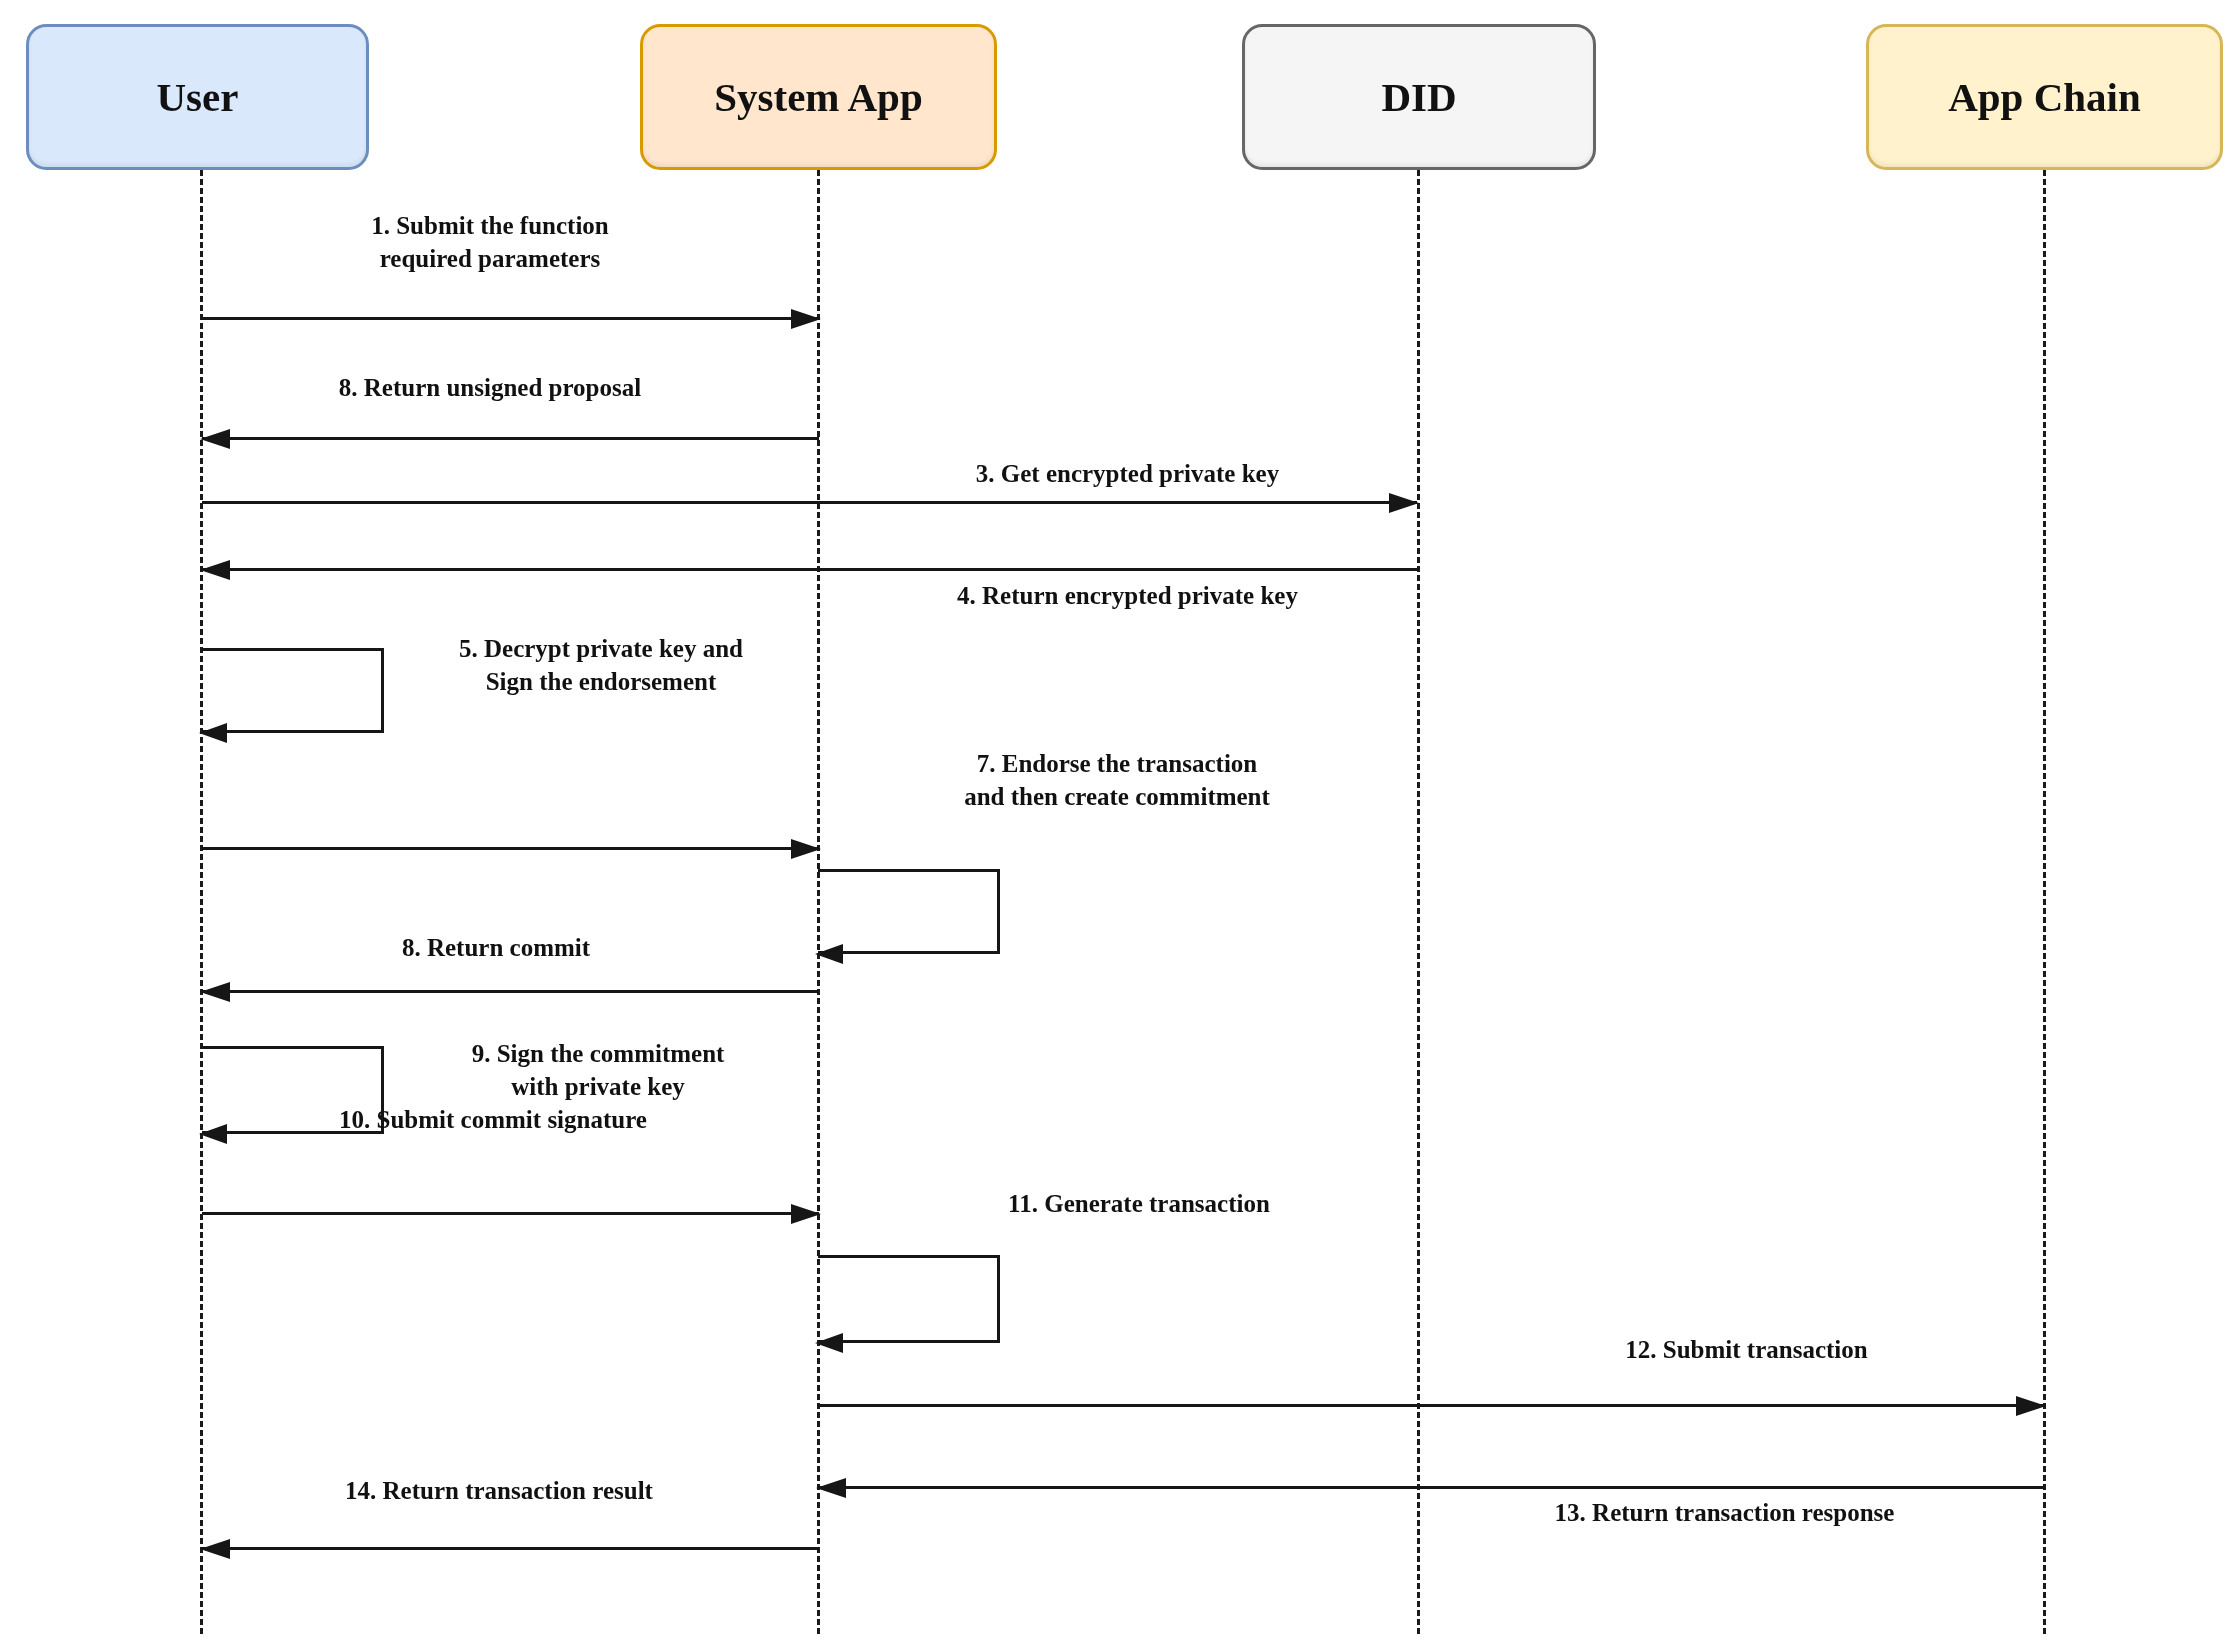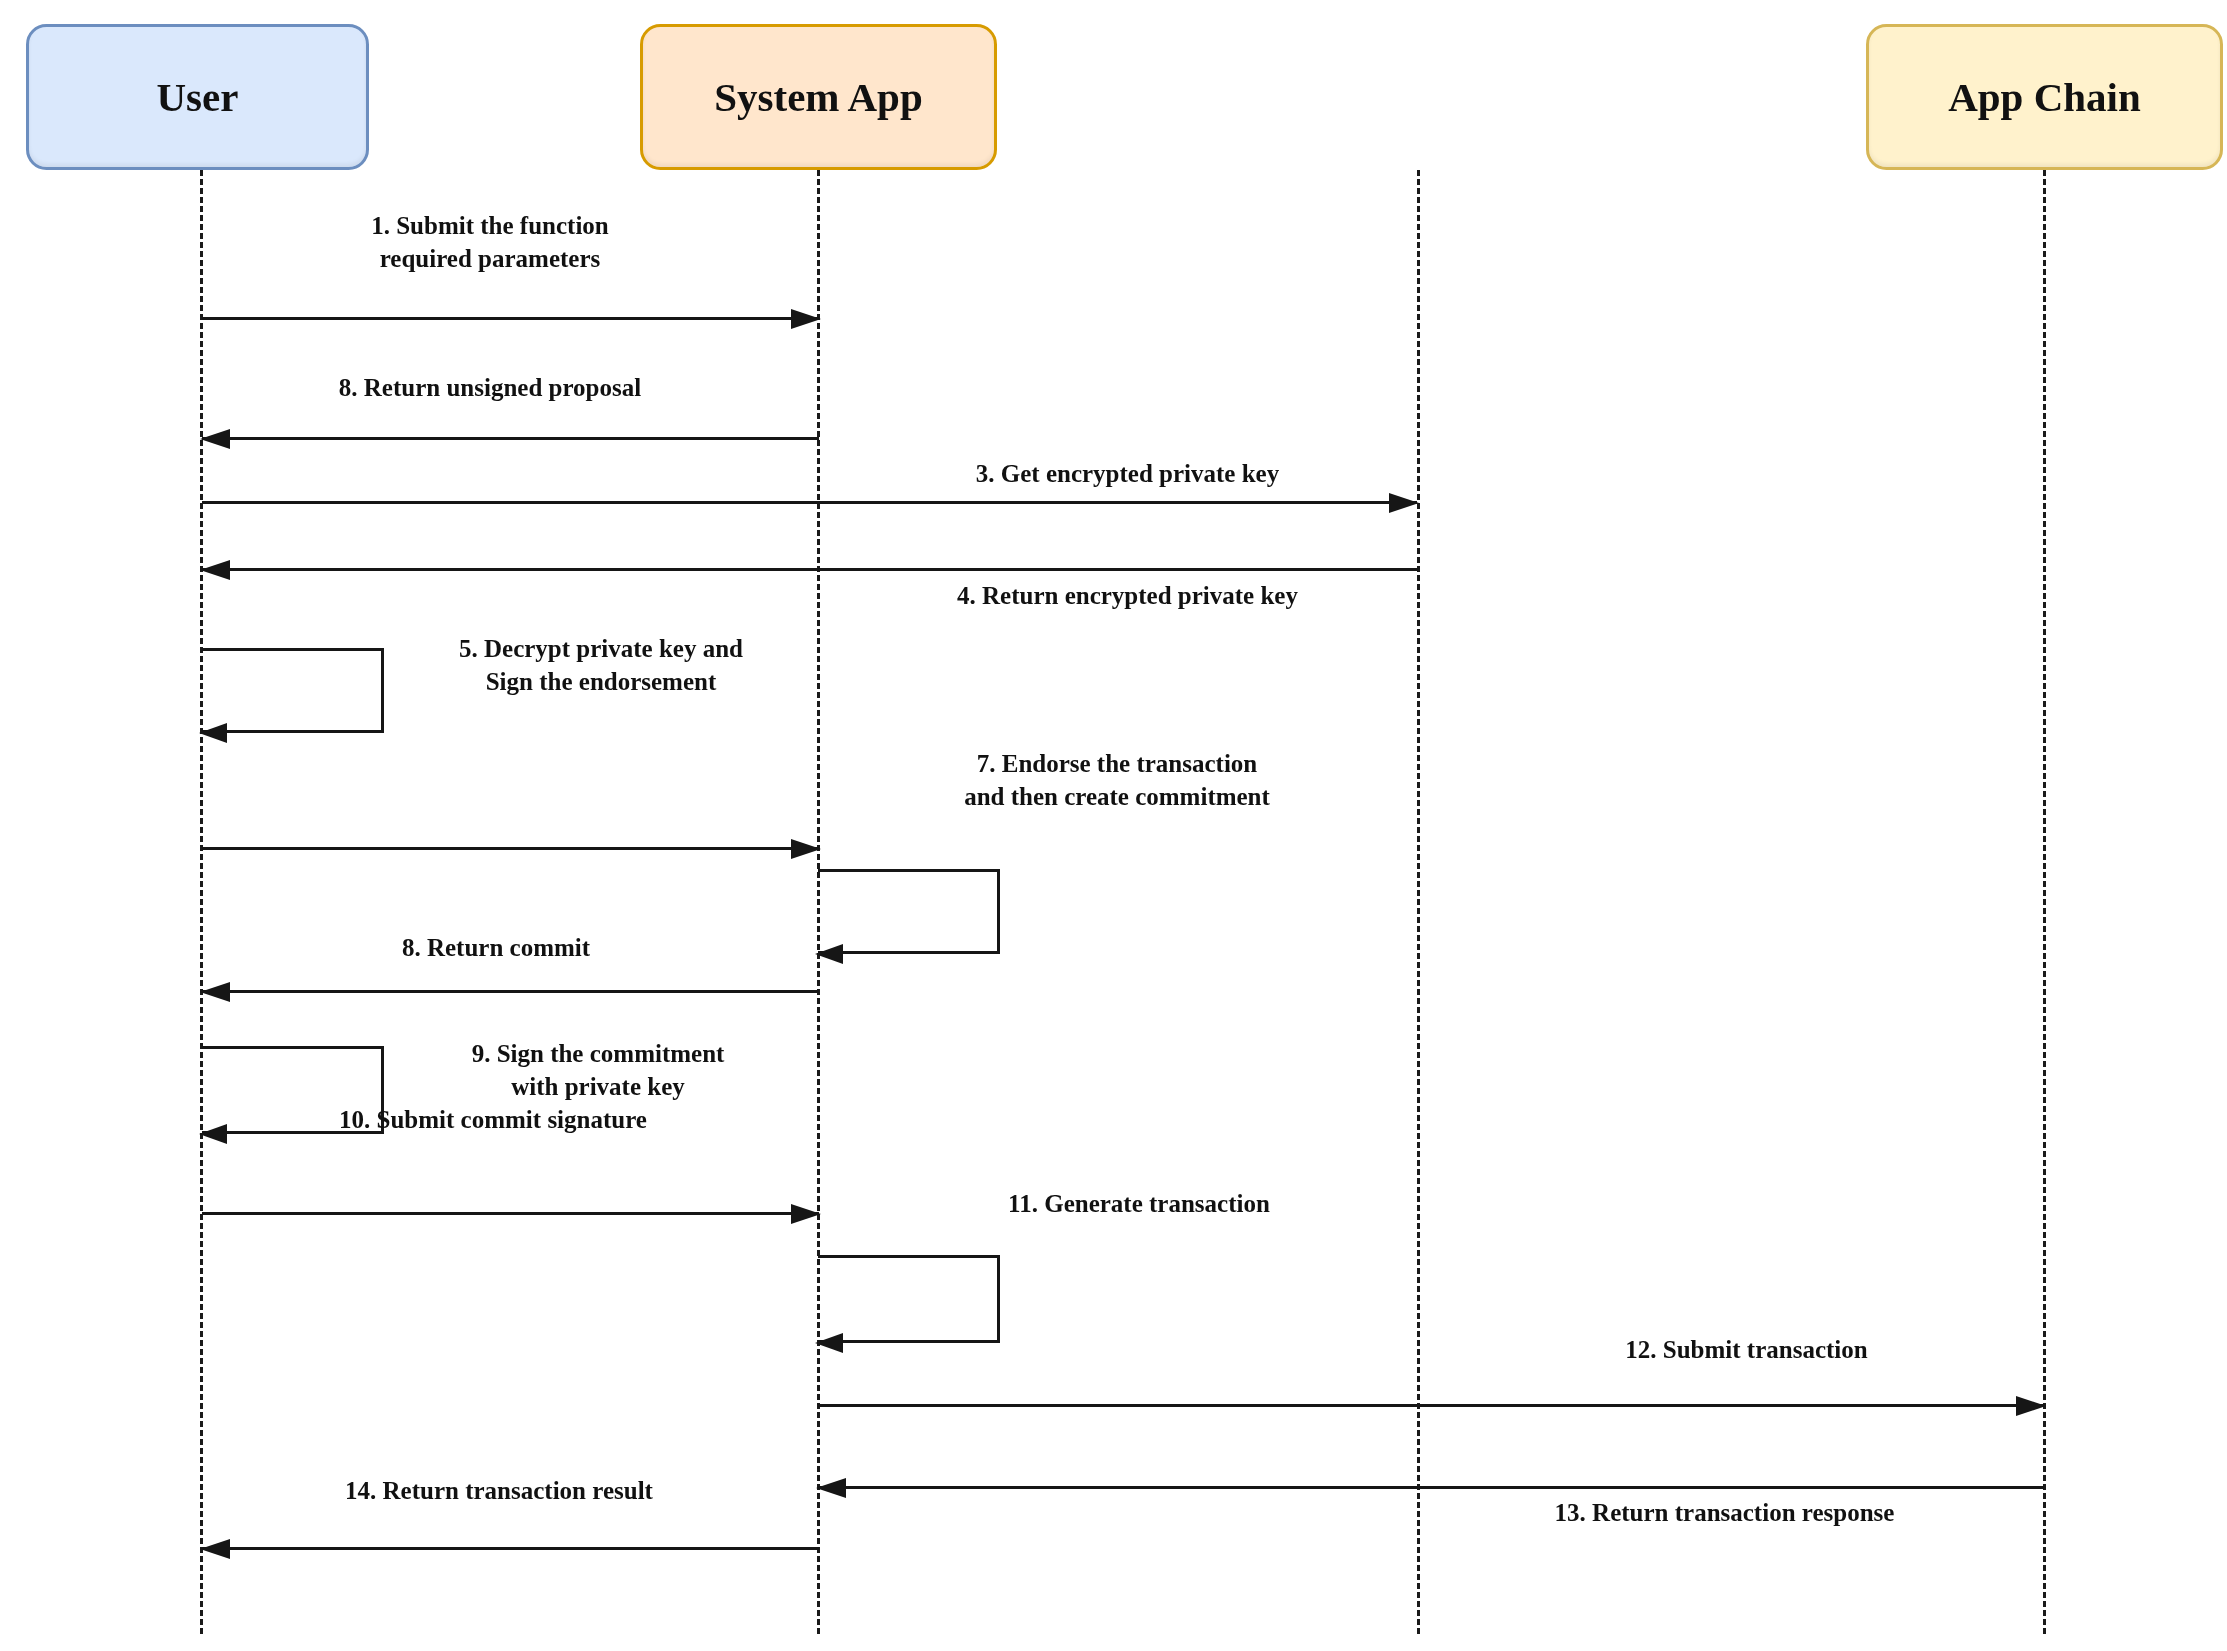--- a/index.html
+++ b/index.html
@@ -93,20 +93,23 @@
 <body>
 
 <div id="stage">
 
   <div class="actor" style="left: 26px; width: 343px; background-color: rgb(218, 232, 252); border-color: rgb(108, 142, 191);">
     <span>User</span>
   </div>
   <div class="actor" style="left: 640px; width: 357px; background-color: rgb(255, 230, 204); border-color: rgb(215, 155, 0);">
     <span>System App</span>
   </div>
+  <div class="actor" style="left: 1242px; width: 354px; background-color: rgb(245, 245, 245); border-color: rgb(102, 102, 102);">
+    <span>DID</span>
+  </div>
   <div class="actor" style="left: 1866px; width: 357px; background-color: rgb(255, 242, 204); border-color: rgb(214, 182, 86); justify-content: center;">
     <span>App Chain</span>
   </div>
 
   <div class="lifeline" style="left:200px;"></div>
   <div class="lifeline" style="left:817px;"></div>
   <div class="lifeline" style="left:1417px;"></div>
   <div class="lifeline" style="left:2043px;"></div>
 
   <div class="msg-label" style="left:215px; top:210px; width:550px;">1. Submit the function

